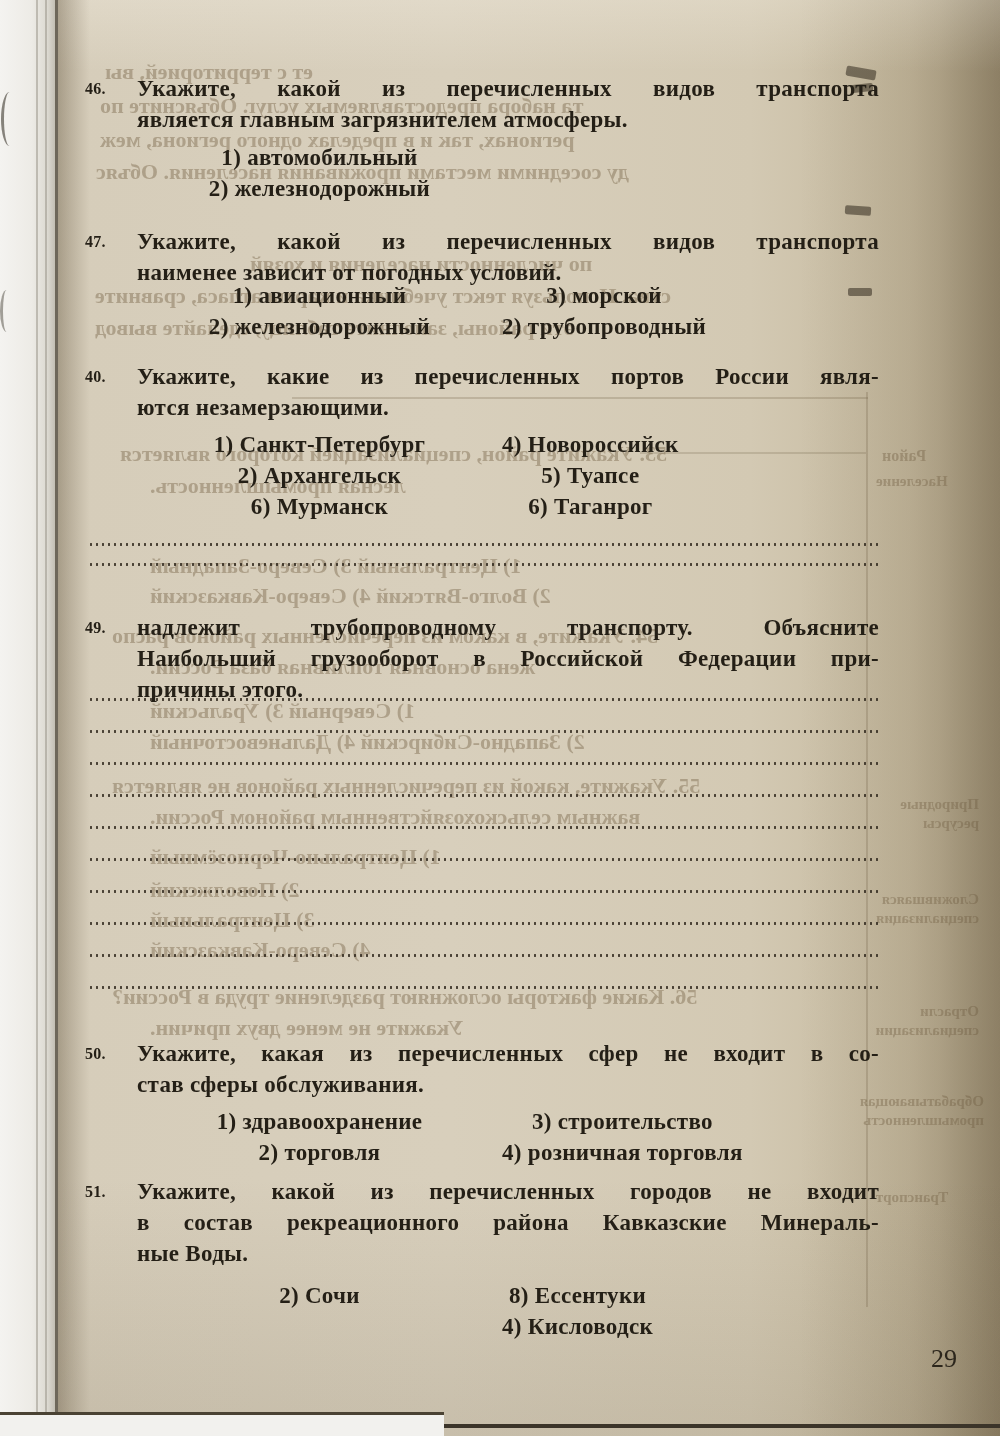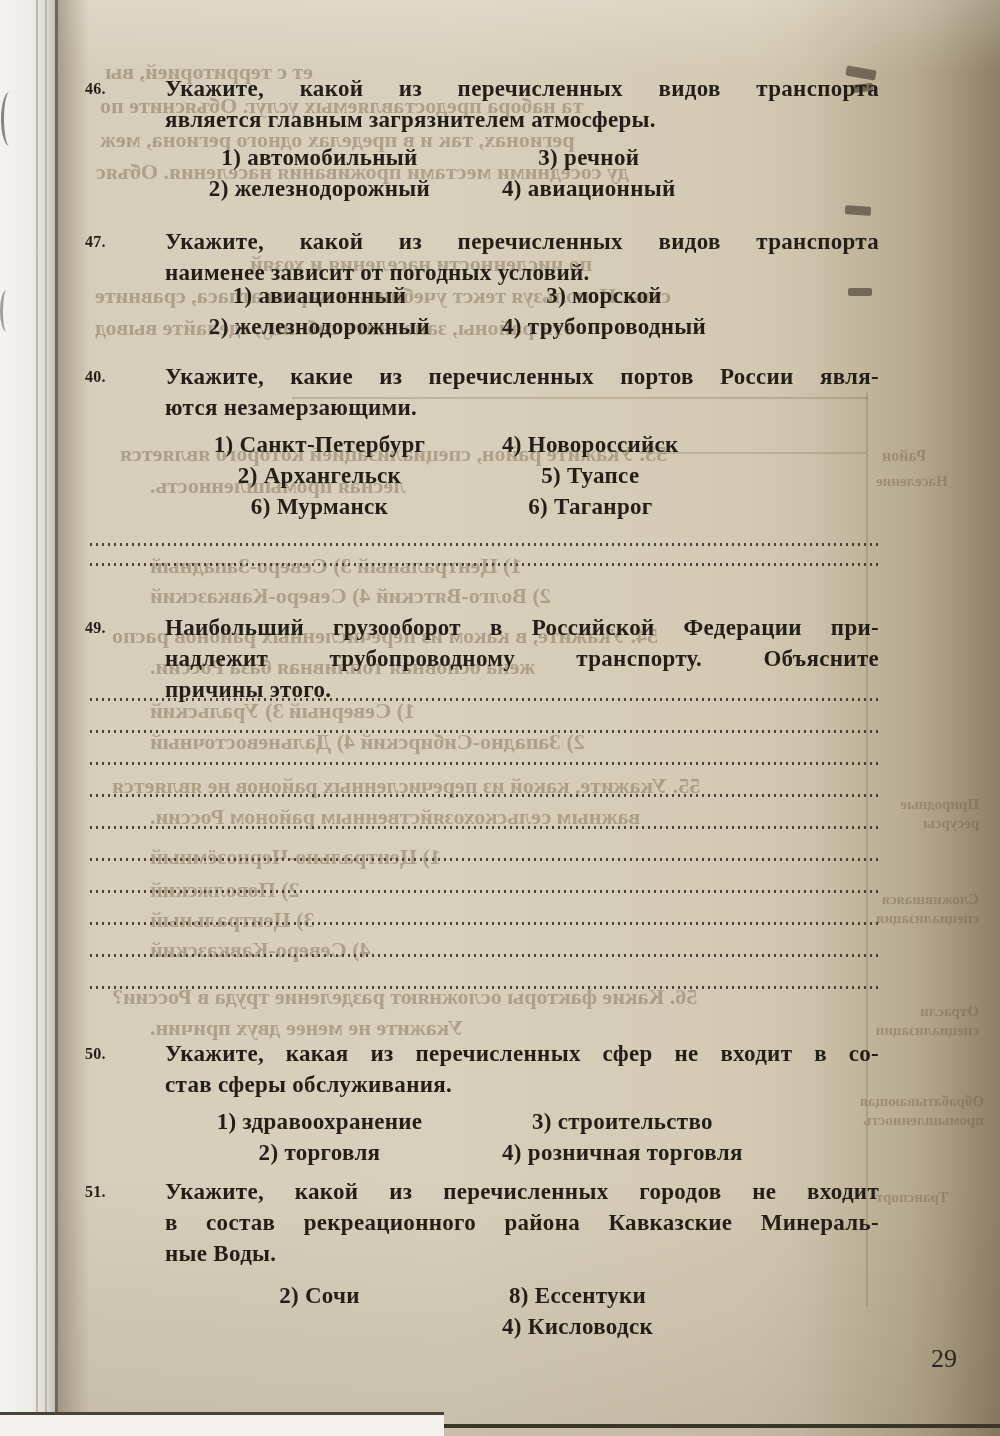--- a/index.html
+++ b/index.html
@@ -52,21 +52,21 @@
     background: #f2f1ee; border-top: 3px solid #4a4233;
   }
   .bottom-line {
     position: absolute; left: 444px; right: 0; top: 1424px; height: 4px; z-index: 7;
     background: #3b3429;
   }
 
   
   .question { position: absolute; left: 85px; width: 794px; z-index: 3; color: #241f16; }
   .q-num { position: absolute; left: 0; top: 0; font-weight: 700; font-size: 16px; line-height: 31px; letter-spacing: 0.3px; }
-  .q-text { margin-left: 80px; }
+  .q-text { margin-left: 52px; }
   .q-line {
     font-weight: 700; font-size: 23px; line-height: 31px; letter-spacing: 0.3px;
     text-align: justify; text-align-last: justify;
   }
   .q-line-last { text-align-last: left; }
 
   .options { position: absolute; left: 137px; width: 742px; display: flex; z-index: 3; color: #241f16; }
   .opt-col { display: flex; flex-direction: column; text-align: center; }
   .opt-col1 { width: 365px; }
   .opt { font-weight: 700; font-size: 23px; line-height: 31px; letter-spacing: 0.3px; white-space: nowrap; }
@@ -151,41 +151,37 @@
       <div class="q-text">
           <div class="q-line">Укажите, какой из перечисленных видов транспорта</div>
           <div class="q-line q-line-last">является главным загрязнителем атмосферы.</div>
         </div>
     </section>
     <div class="options" style="top:142px">
       <div class="opt-col opt-col1">
         <div class="opt">1) автомобильный</div>
         <div class="opt">2) железнодорожный</div>
       </div>
-      <div class="opt-col">
-        <div class="opt">3) речной</div>
-        <div class="opt">4) авиационный</div>
-      </div>
     </div>
 
     <section class="question" style="top:226px">
       <span class="q-num">47.</span>
       <div class="q-text">
           <div class="q-line">Укажите, какой из перечисленных видов транспорта</div>
           <div class="q-line q-line-last">наименее зависит от погодных условий.</div>
         </div>
     </section>
     <div class="options" style="top:280px">
       <div class="opt-col opt-col1">
         <div class="opt">1) авиационный</div>
         <div class="opt">2) железнодорожный</div>
       </div>
       <div class="opt-col">
         <div class="opt">3) морской</div>
-        <div class="opt">4) трубопроводный</div>
+        <div class="opt">2) трубопроводный</div>
       </div>
     </div>
 
     <section class="question" style="top:361px">
       <span class="q-num">40.</span>
       <div class="q-text">
           <div class="q-line">Укажите, какие из перечисленных портов России явля-</div>
           <div class="q-line q-line-last">ются незамерзающими.</div>
         </div>
     </section>
@@ -201,22 +197,22 @@
         <div class="opt">6) Таганрог</div>
       </div>
     </div>
 
     <div class="dotline" style="top:543px"></div>
     <div class="dotline" style="top:563px"></div>
 
     <section class="question" style="top:612px">
       <span class="q-num">49.</span>
       <div class="q-text">
+          <div class="q-line">надлежит трубопроводному транспорту. Объясните</div>
           <div class="q-line">Наибольший грузооборот в Российской Федерации при-</div>
-          <div class="q-line">надлежит трубопроводному транспорту. Объясните</div>
           <div class="q-line q-line-last">причины этого.</div>
         </div>
     </section>
 
     <div class="dotline" style="top:698px"></div>
     <div class="dotline" style="top:730px"></div>
     <div class="dotline" style="top:762px"></div>
     <div class="dotline" style="top:794px"></div>
     <div class="dotline" style="top:826px"></div>
     <div class="dotline" style="top:858px"></div>

